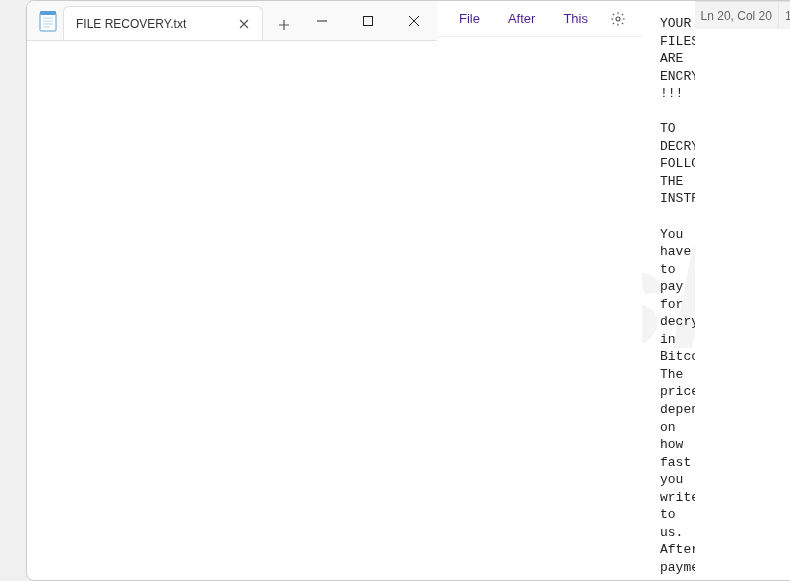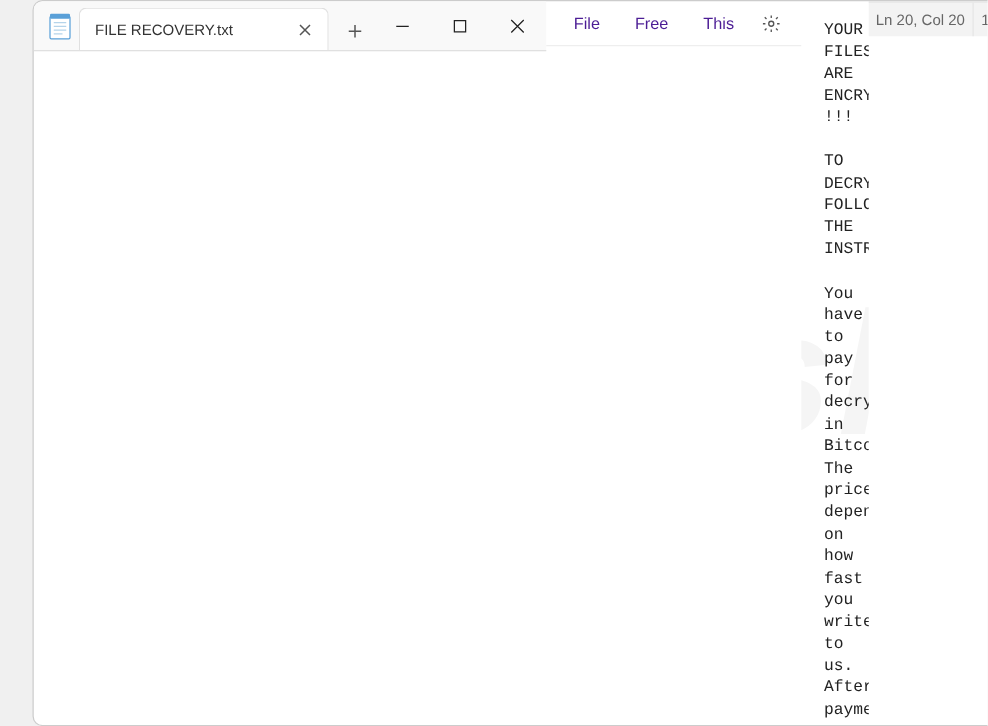--- a/index.html
+++ b/index.html
@@ -210,21 +210,21 @@
       <div class="win-btn">
         <svg viewBox="0 0 12 12">
             <path d="M1 1 L11 11 M11 1 L1 11" stroke="#222" stroke-width="1"></path>
           </svg>
       </div>
     </div>
   </div>
 
   <div class="menubar">
     <div class="menu-item">File</div>
-    <div class="menu-item">Free</div>
+    <div class="menu-item">After</div>
     <div class="menu-item">This</div>
     <div class="menu-spacer"></div>
     <div class="settings-btn">
       <svg viewBox="0 0 24 24" fill="none" stroke="#555" stroke-width="1.6">
         <circle cx="12" cy="12" r="3"></circle>
         <path d="M12 2v3M12 19v3M4.2 4.2l2.1 2.1M17.7 17.7l2.1 2.1M2 12h3M19 12h3M4.2 19.8l2.1-2.1M17.7 6.3l2.1-2.1"></path>
       </svg>
     </div>
   </div>
 

